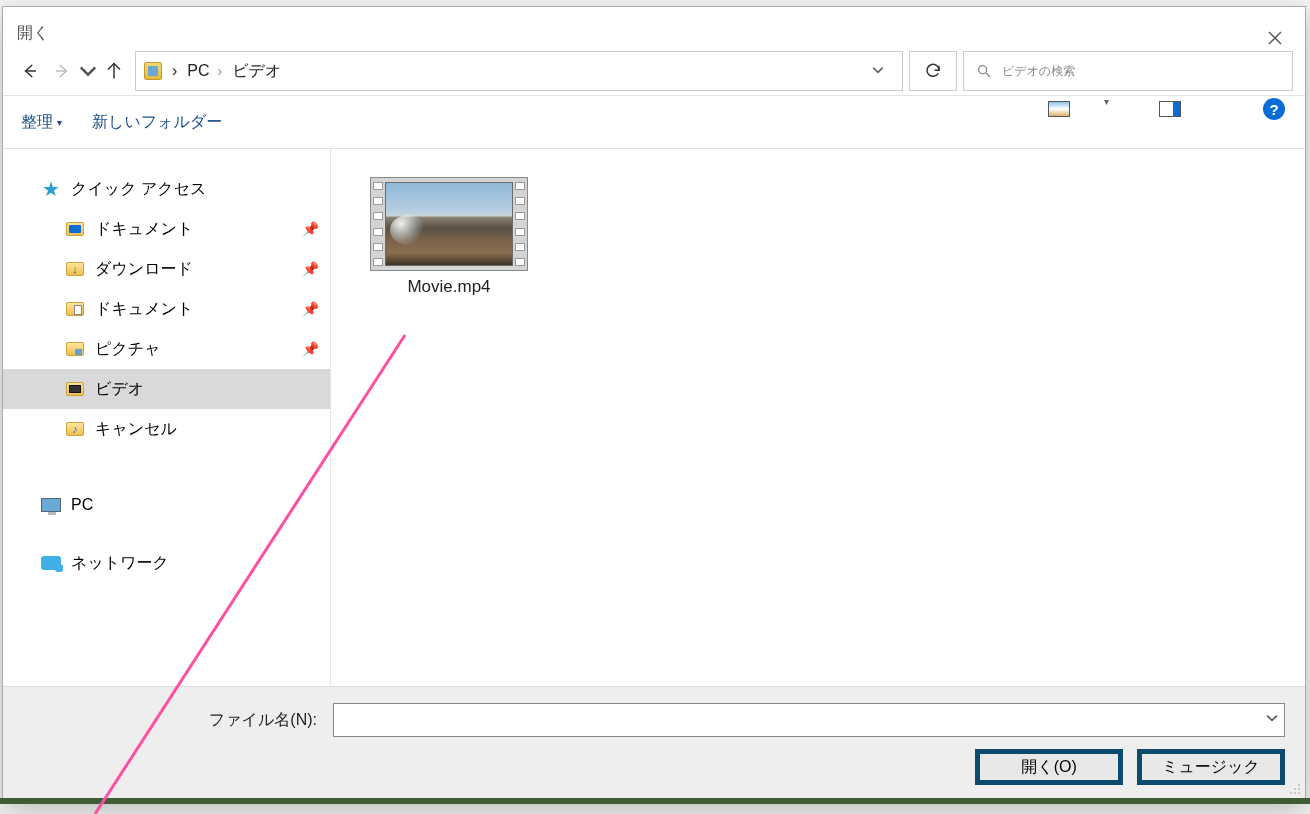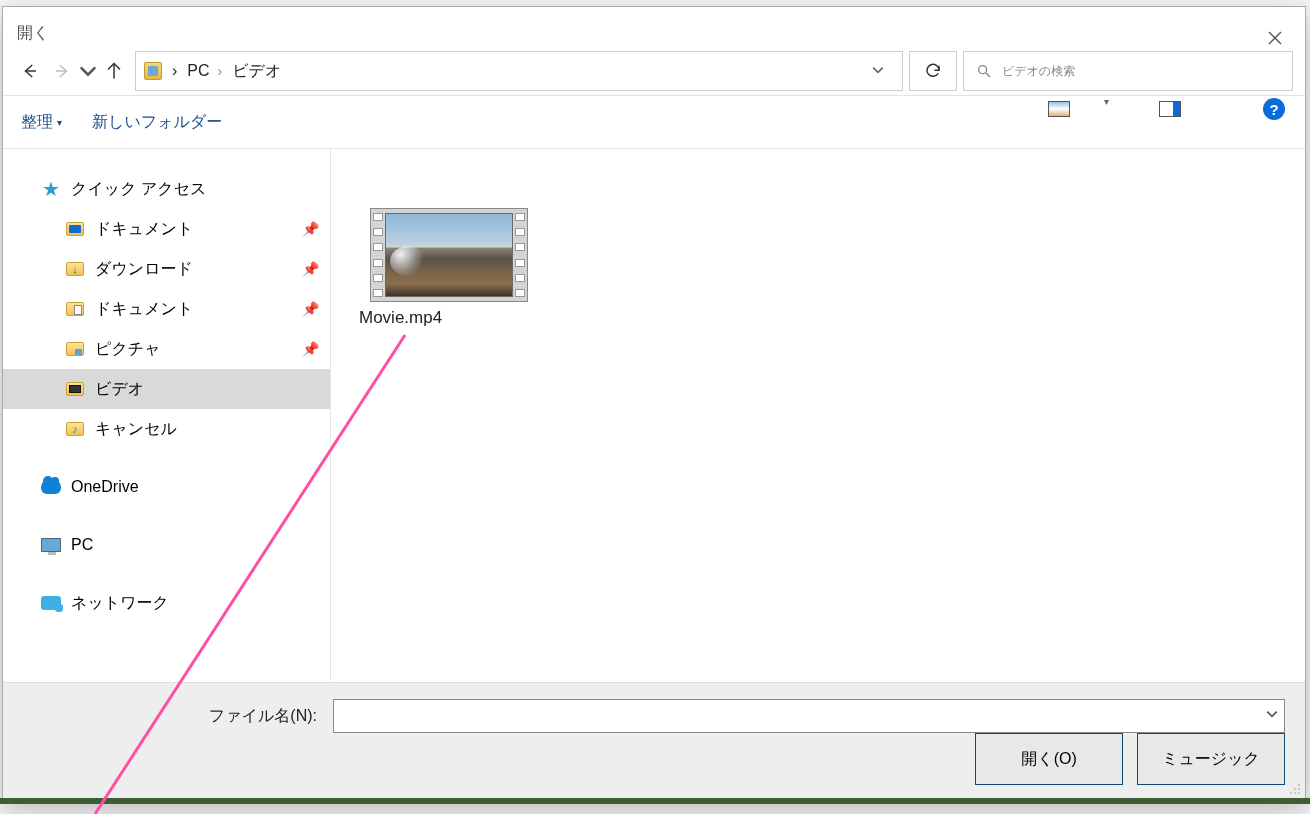--- a/index.html
+++ b/index.html
@@ -215,23 +215,22 @@
     .icon-net{width:20px;height:14px;background:#3fb0e6;border-radius:3px;position:relative;}
     .icon-net::after{content:"";position:absolute;right:-2px;bottom:-2px;width:8px;height:8px;background:#3fb0e6;border-radius:3px;}
     .tree-gap{height:18px;}
     
     .content {
       flex: 1 1 auto;
       padding: 28px;
     }
     .file-item {
       width: 180px;
-      text-align: left;
+      text-align: center;
       cursor: pointer;
-      margin-top: 31px;
     }
     .video-thumb {
       width: 158px;
       height: 94px;
       margin: 0 auto 6px;
       position: relative;
       border:1px solid #888;
       background:#d4d4d4;
       padding:4px 14px;
     }
@@ -254,21 +253,21 @@
     }
     .file-name{font-size:17px;color:#222;}
     
     .footer {
       flex: 0 0 auto;
       background: #eee;
       border-top: 1px solid #ddd;
       padding: 16px 20px 14px;
     }
     .footer-row1{
-      display:flex;align-items:center;gap:10px;
+      display:flex;align-items:center;gap:10px;margin-bottom:12px;
     }
     .footer-label{
       width:300px;text-align:right;font-size:16px;color:#222;padding-right:6px;
     }
     .filename-input{
       flex:1;height:34px;border:1px solid #888;background:#fff;position:relative;
     }
     .filename-input input{
       width:calc(100% - 26px);height:100%;border:none;outline:none;padding:0 8px;font-size:15px;
     }
@@ -276,21 +275,21 @@
       position:absolute;right:6px;top:7px;color:#555;cursor:pointer;
     }
     .filetype-select{
       width:312px;height:34px;border:1px solid #aaa;background:#e8e8e8;display:flex;align-items:center;padding:0 10px;font-size:16px;color:#222;position:relative;cursor:pointer;
     }
     .filetype-select .drop{position:absolute;right:8px;color:#666;}
     .footer-row2{
       display:flex;justify-content:flex-end;gap:14px;
     }
     .dlg-btn{
-      width:148px;height:52px;background:#e8e8e8;border:1px solid #0c4a6e;font-size:16px;cursor:pointer;display:flex;align-items:center;justify-content:center;
+      width:148px;height:36px;background:#e8e8e8;border:5px solid #0c4a6e;font-size:16px;cursor:pointer;display:flex;align-items:center;justify-content:center;
     }
     
     .annotation-line{
       position:absolute;pointer-events:none;z-index:10;
     }
     .resize-grip{
       position:absolute;right:3px;bottom:3px;width:14px;height:14px;color:#bbb;
     }
   </style>
 </head>
@@ -425,26 +424,20 @@
           </span>
         <span>ビデオ</span>
       </div>
       <div class="tree-item child">
         <span class="ticon">
             <span class="icon-folder music"></span>
           </span>
         <span>キャンセル</span>
       </div>
       <div class="tree-gap"></div>
-      <div class="tree-item">
-        <span class="ticon">
-            <span class="icon-onedrive"></span>
-          </span>
-        <span>OneDrive</span>
-      </div>
       <div class="tree-gap"></div>
       <div class="tree-item">
         <span class="ticon">
             <span class="icon-pc"></span>
           </span>
         <span>PC</span>
       </div>
       <div class="tree-gap"></div>
       <div class="tree-item">
         <span class="ticon">

